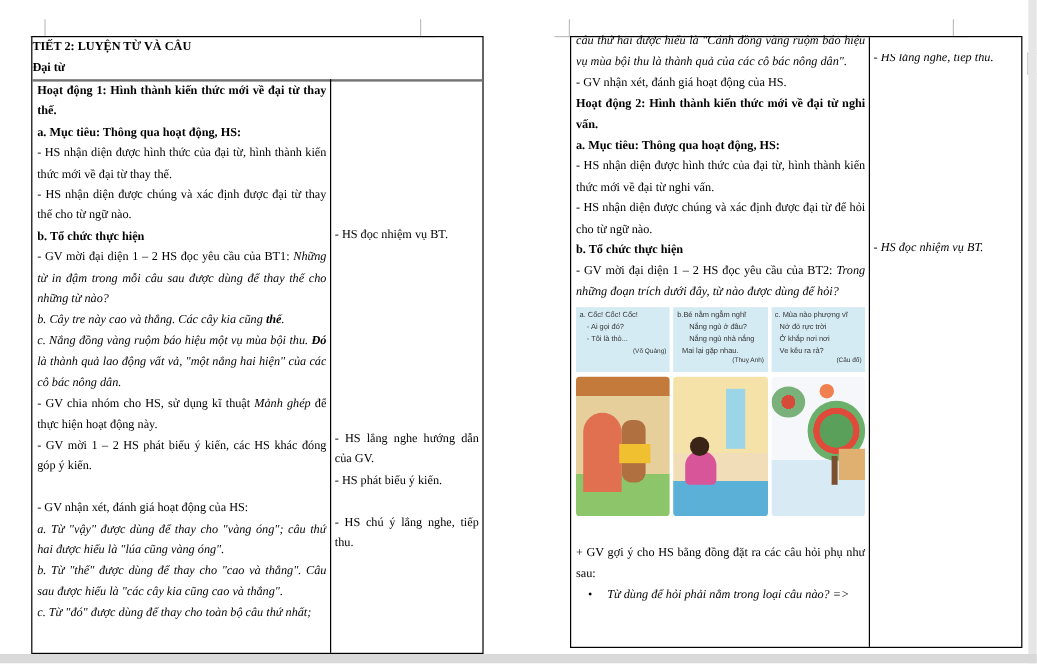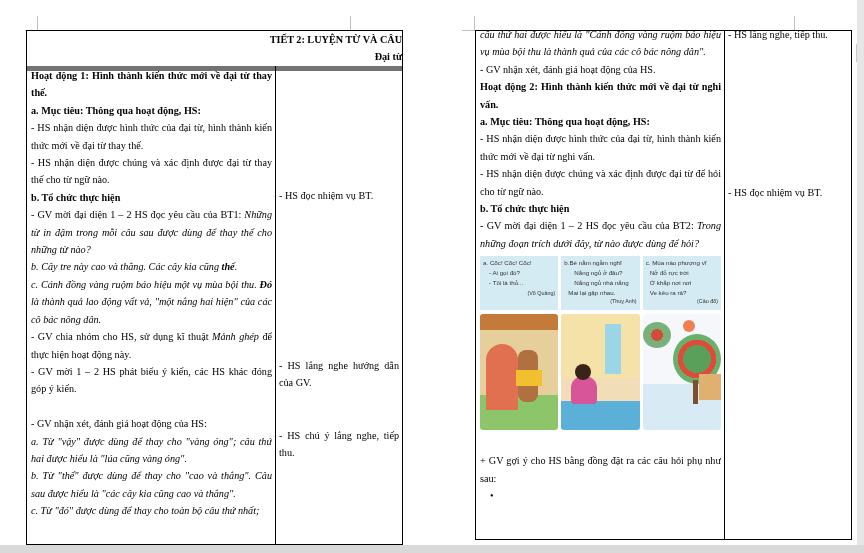--- a/index.html
+++ b/index.html
@@ -15,21 +15,21 @@
   .page-left { left:0; width:436px; }
   .page-right { left:436px; width:421px; }
   .corner { position:absolute; border-color:#bfbfbf; border-style:solid; width:12px; height:14px; }
   .corner.tl { border-width:0 1px 1px 0; }
   .corner.tr { border-width:0 0 1px 1px; }
   .tbl {
     position:absolute; border:1px solid #000; box-sizing:border-box;
     font-size:10.2px; line-height:17.4px;
   }
   .col-split { position:absolute; top:0; bottom:0; width:0; border-left:1px solid #000; }
-  .hdr { position:absolute; left:0; right:0; top:0; height:35px; border-bottom:5px solid #737373; text-align:right; font-weight:bold; }
+  .hdr { position:absolute; left:0; right:0; top:0; height:35px; border-bottom:2px solid #737373; text-align:left; font-weight:bold; }
   .hdr div { line-height:17.4px; }
   .cell { position:absolute; overflow:hidden; }
   .cell p { margin:0; text-align:justify; }
   .b { font-weight:bold; }
   .i { font-style:italic; }
   .bi { font-weight:bold; font-style:italic; }
   .gap { height:17.4px; }
   .pics { display:flex; gap:3px; margin-top:4px; }
   .pic { width:80px; height:174px; position:relative; }
   .pic .txt {
@@ -71,33 +71,34 @@
     <div class="col-split" style="left:248px; top:35px;"></div>
 
     <div class="cell" style="left:4px; top:36px; width:241px; bottom:0;">
       <p class="b">Hoạt động 1: Hình thành kiến  thức mới về đại từ thay thế.</p>
       <p class="b">a. Mục tiêu: Thông qua hoạt động, HS:</p>
       <p>- HS nhận diện được hình thức của đại từ, hình thành kiến thức mới về đại từ thay thế.</p>
       <p>- HS nhận diện được chúng và xác định được đại từ thay thế cho từ ngữ nào.</p>
       <p class="b">b. Tổ chức thực hiện</p>
       <p><span>- GV mời đại diện 1 – 2 HS đọc yêu cầu của BT1: </span><span class="i">Những từ in đậm trong mỗi câu sau được dùng để thay thế cho những từ nào?</span></p>
       <p class="i"><span>b. Cây tre này cao và thẳng. Các cây kia cũng </span><span class="bi">thế</span><span>.</span></p>
-      <p class="i"><span>c. Cánh đồng vàng ruộm báo hiệu một vụ mùa bội thu. </span><span class="bi">Đó</span><span> là thành quả lao động vất vả, "một nắng hai hiện" của các cô bác nông dân.</span></p>
+      <p class="i"><span>c. Nắng đồng vàng ruộm báo hiệu một vụ mùa bội thu. </span><span class="bi">Đó</span><span> là thành quả lao động vất vả, "một nắng hai hiện" của các cô bác nông dân.</span></p>
       <p><span>- GV chia nhóm cho HS, sử dụng kĩ thuật </span><span class="i">Mảnh ghép</span><span> để thực hiện hoạt động này.</span></p>
       <p>- GV mời 1 – 2 HS phát biểu ý kiến, các HS khác đóng góp ý kiến.</p>
       <div class="gap"></div>
       <p>- GV nhận xét, đánh giá hoạt động của HS:</p>
       <p class="i">a. Từ "vậy" được dùng để thay cho "vàng óng"; câu thứ hai được hiểu là "lúa cũng vàng óng".</p>
       <p class="i">b. Từ "thế" được dùng để thay cho "cao và thẳng". Câu sau được hiểu là "các cây kia cũng cao và thẳng".</p>
       <p class="i">c. Từ "đó" được dùng để thay cho toàn bộ câu thứ nhất;</p>
     </div>
 
     <div class="cell" style="left:252px; top:36px; width:120px; bottom:0;">
       <p style="position:absolute; top:120px; left:0; width:120px;">- HS đọc nhiệm vụ BT.</p>
       <p style="position:absolute; top:290px; left:0; width:120px;">- HS lắng nghe hướng dẫn của GV.</p>
+      <p style="position:absolute; top:325px; left:0; width:120px;">- HS phát biểu ý kiến.</p>
       <p style="position:absolute; top:360px; left:0; width:120px;">- HS chú ý lắng nghe, tiếp thu.</p>
     </div>
   </div>
 </div>
 
 <div class="page page-right">
   <div class="corner tl" style="left:26px; top:16px;"></div>
   <div class="corner tr" style="left:358px; top:16px;"></div>
 
   <div class="tbl" style="left:39px; top:30px; width:377px; height:510px;">
@@ -156,24 +157,25 @@
               <div class="trunk"></div>
               <div class="house"></div>
           </div>
         </div>
       </div>
 
       <div style="height:22px"></div>
       <p>+ GV gợi ý cho HS bằng đồng đặt ra các câu hỏi phụ như sau:</p>
       <div class="bullet i">
         <span class="dot" style="font-style:normal">•</span>
+        <span>Từ dùng để hỏi phải nằm trong loại câu nào? =&gt;</span>
       </div>
     </div>
 
-    <div class="cell" style="left:252px; top:0; width:120px; bottom:0;">
+    <div class="cell" style="left:252px; top:14px; width:120px; bottom:0;font-style:italic;">
       <p style="position:absolute; top:-5px; left:0; width:120px;">- HS lắng nghe, tiếp thu.</p>
       <p style="position:absolute; top:153px; left:0; width:120px;">- HS đọc nhiệm vụ BT.</p>
     </div>
   </div>
 </div>
 
 <div class="side-tab">[</div>
 <div class="right-bar"></div>
 <div class="bottom-bar"></div>
 

